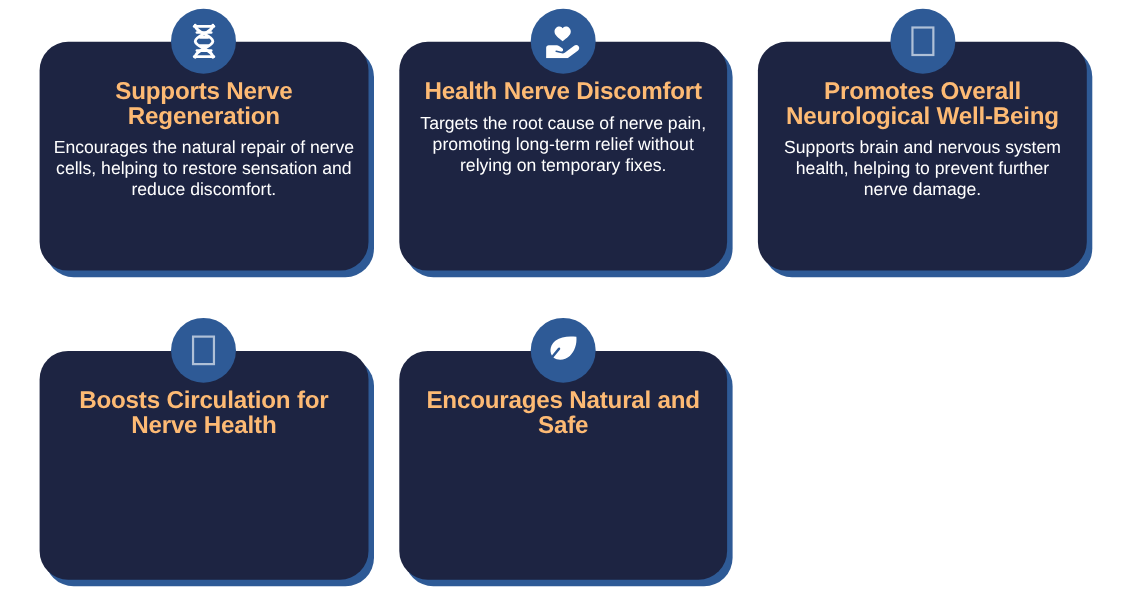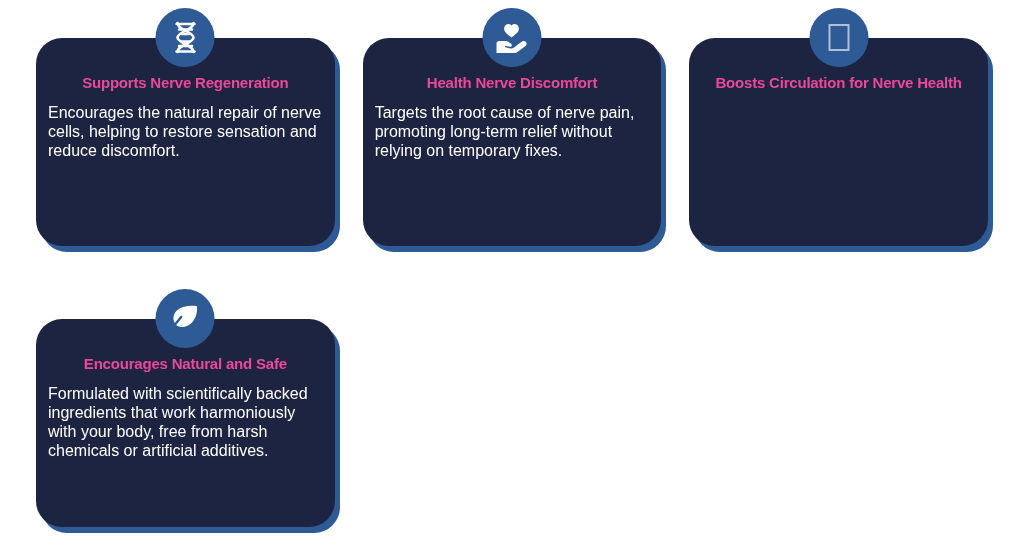--- a/index.html
+++ b/index.html
@@ -71,36 +71,36 @@
   }
 
   .tofu-glyph {
     width: 21px;
     height: 27px;
     border: 2px solid rgba(255,255,255,0.62);
     box-sizing: border-box;
   }
 
   .card-title {
-    color: #ec4899;
-    font-size: 15px;
+    color: #fdba74;
+    font-size: 22px;
     font-weight: bold;
     line-height: 22.5px;
     text-align: center;
     letter-spacing: -0.2px;
     margin: 0 0 8px 0;
     max-width: 260px;
   }
 
   .card-desc {
     color: #ffffff;
     font-size: 16px;
     font-weight: normal;
     line-height: 19px;
-    text-align: left;
+    text-align: center;
     margin: 0;
     max-width: 278px;
   }
 </style>
 </head>
 <body>
 
 <div class="benefits-grid">
 
   <div class="benefit-cell">
@@ -132,36 +132,44 @@
         <svg width="34" height="31" viewBox="0 0 34 31" aria-hidden="true">
           <path fill="#ffffff" d="M17 15.5 C13.2 12.4, 9.6 10.2, 9.6 6.7 C9.6 3.9, 11.7 2, 14.1 2 C15.6 2, 16.5 2.9, 17 3.7 C17.5 2.9, 18.4 2, 19.9 2 C22.3 2, 24.4 3.9, 24.4 6.7 C24.4 10.2, 20.8 12.4, 17 15.5 Z"></path>
           <path fill="#ffffff" d="M2 21.5 C2 20.1, 3.1 19.1, 4.4 19.1 L10.8 19.1 C12.2 19.1, 13.4 19.6, 14.4 20.3 L16.6 21.8 C17.3 22.3, 17.6 23.1, 17.3 23.8 C17 24.6, 16.2 25, 15.4 24.8 L11.3 23.9 C10.9 23.8, 10.5 24, 10.4 24.4 C10.3 24.8, 10.5 25.2, 10.9 25.3 L15.9 26.5 C17.1 26.8, 18.3 26.5, 19.2 25.8 L27.4 19.6 C28.7 18.6, 30.5 18.8, 31.5 20 C32.4 21.2, 32.2 22.9, 31 23.9 L21.5 31 L2 31 Z"></path>
         </svg>
       </div>
       <h3 class="card-title">Health Nerve Discomfort</h3>
       <p class="card-desc">Targets the root cause of nerve pain, promoting long-term relief without relying on temporary fixes.</p>
     </div>
   </div>
 
+  <div class="benefit-cell">
+    <div class="benefit-card">
+      <div class="icon-badge">
+        <span class="tofu-glyph"></span>
+      </div>
+      <h3 class="card-title">Promotes Overall Neurological Well-Being</h3>
+      <p class="card-desc">Supports brain and nervous system health, helping to prevent further nerve damage.</p>
+    </div>
+  </div>
 
 
   <div class="benefit-cell">
     <div class="benefit-card">
       <div class="icon-badge">
         <span class="tofu-glyph"></span>
       </div>
       <h3 class="card-title">Boosts Circulation for Nerve Health</h3>
     </div>
   </div>
 
   <div class="benefit-cell">
     <div class="benefit-card">
       <div class="icon-badge">
         <svg width="31" height="31" viewBox="0 0 31 31" aria-hidden="true">
           <path fill="#ffffff" d="M27.5 3.2 C20.5 2.2, 13.3 3.1, 8.7 6.5 C4.2 9.8, 2.6 15.4, 5.2 20.1 L10.8 13.3 C11.2 12.8, 11.9 12.7, 12.4 13.1 C12.9 13.5, 13 14.2, 12.6 14.7 L6.6 22 C10.9 25.3, 17.4 24.4, 21.5 20.6 C26 16.4, 28.1 9.9, 27.5 3.2 Z"></path>
         </svg>
       </div>
       <h3 class="card-title">Encourages Natural and Safe</h3>
-      <p class="card-desc">Formulated with scientifically backed ingredients that work harmoniously with your body, free from harsh chemicals or artificial additives.</p>
     </div>
   </div>
 
 </div>
 
 </body></html>

